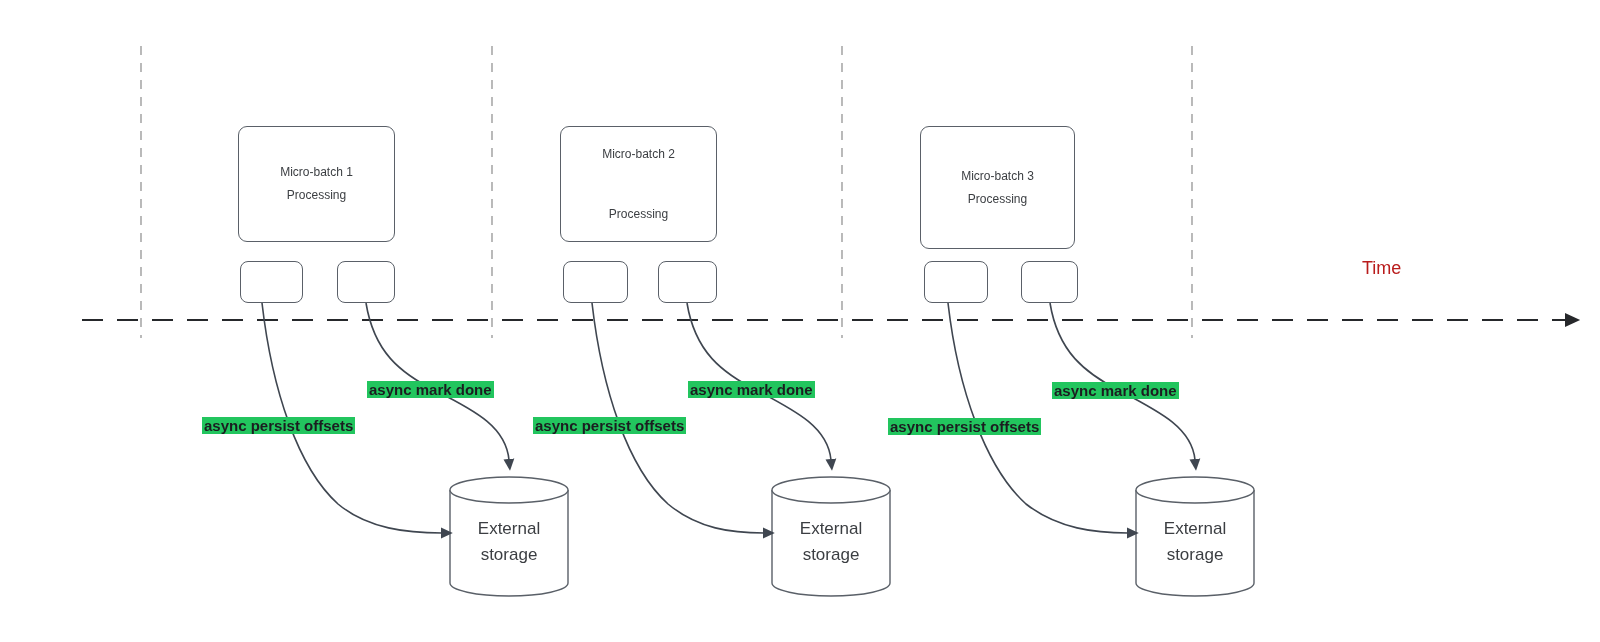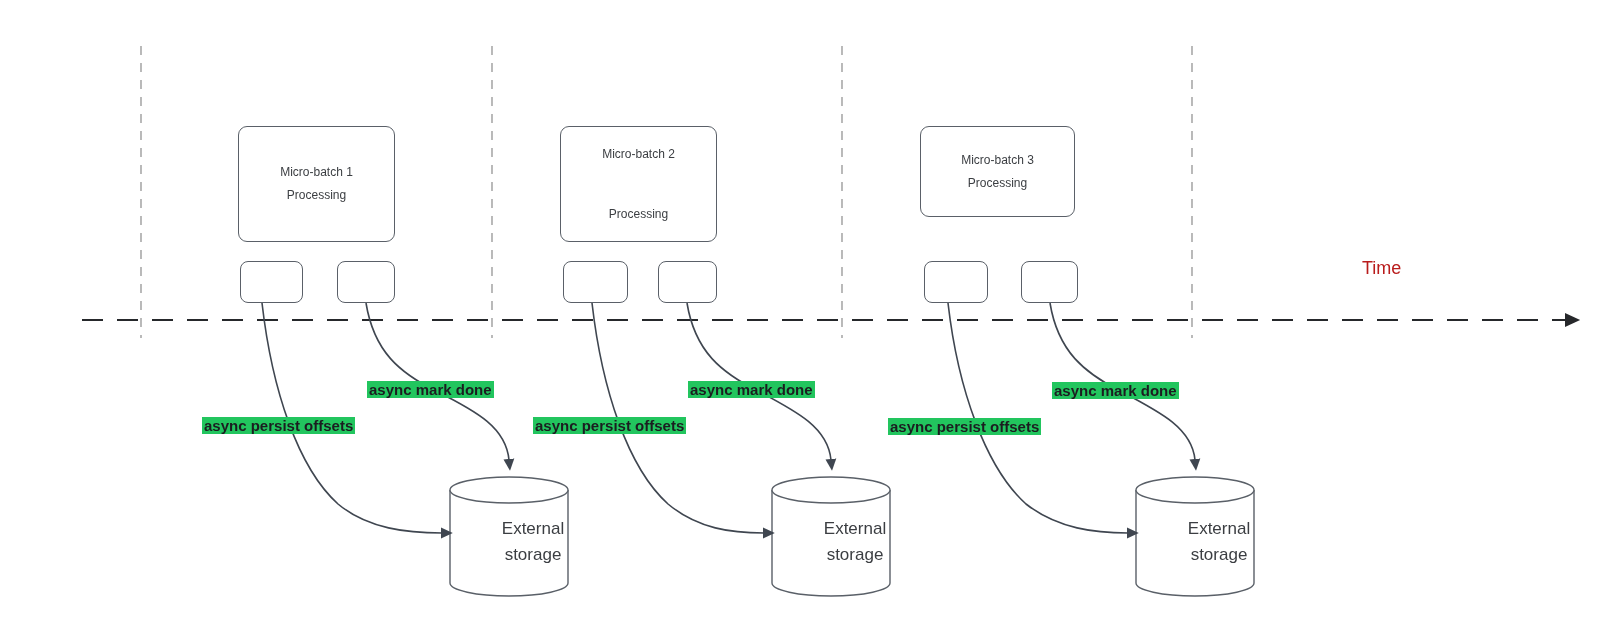--- a/index.html
+++ b/index.html
@@ -51,21 +51,20 @@
   .storage-label {
     position: absolute;
     display: flex;
     flex-direction: column;
     align-items: center;
     justify-content: center;
     text-align: center;
     color: #3b3e42;
     font-size: 17px;
     line-height: 26px;
-    padding-left: 24px;
   }
   .time-label {
     position: absolute;
     font-size: 18px;
     color: #b91c1c;
     white-space: nowrap;
   }
 </style>
 </head>
 <body>
@@ -133,21 +132,21 @@
   </div>
   <div class="mini-box" style="left:563px; top:261px; width:65px; height:42px;"></div>
   <div class="mini-box" style="left:658px; top:261px; width:59px; height:42px;"></div>
   <div class="arrow-label" style="left:533px; top:417px;">async persist offsets</div>
   <div class="arrow-label" style="left:688px; top:381px;">async mark done</div>
   <div class="storage-label" style="left:772px; top:497px; width:118px; height:90px;">
     <span>External</span>
     <span>storage</span>
   </div>
 
-  <div class="node-box" style="left:920px; top:126px; width:155px; height:91px;">
+  <div class="node-box" style="left:920px; top:126px; width:155px; height:123px;">
     <span>Micro-batch 3</span>
     <span>Processing</span>
   </div>
   <div class="mini-box" style="left:924px; top:261px; width:64px; height:42px;"></div>
   <div class="mini-box" style="left:1021px; top:261px; width:57px; height:42px;"></div>
   <div class="arrow-label" style="left:888px; top:418px;">async persist offsets</div>
   <div class="arrow-label" style="left:1052px; top:382px;">async mark done</div>
   <div class="storage-label" style="left:1136px; top:497px; width:118px; height:90px;">
     <span>External</span>
     <span>storage</span>

